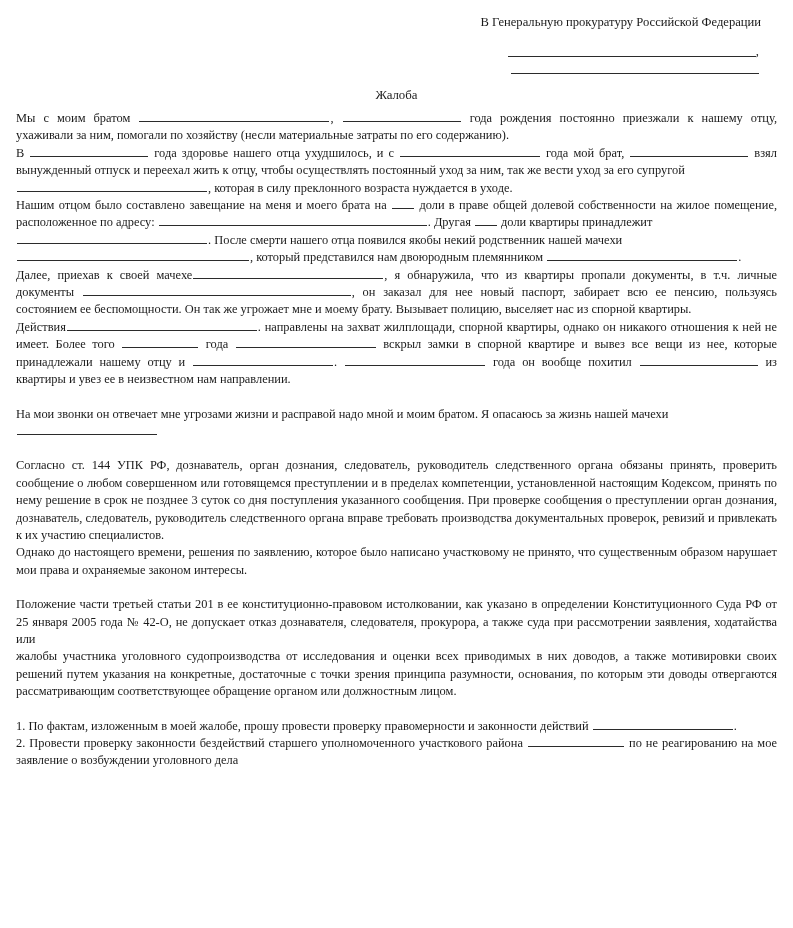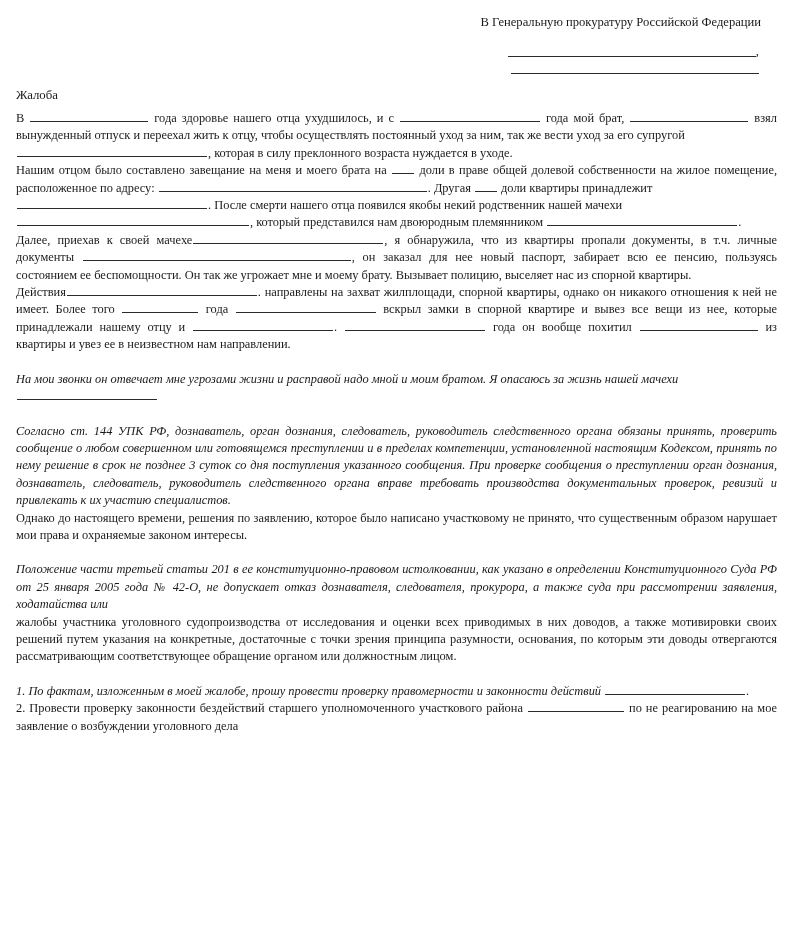--- a/index.html
+++ b/index.html
@@ -51,34 +51,34 @@
     border-bottom: 1px solid #2b2b2b;
     height: 11px;
   }
   .addr-blank-row .comma {
     font-size: 12.6px;
     line-height: 12px;
   }
 
   
   .doc-title {
+    text-align: center;
     font-size: 12.8px;
     margin: 14px 0 7px 0;
     font-weight: normal;
   }
 
   
   p.para {
     margin: 0;
     padding: 0;
     text-indent: 0;
   }
   p.gap {
     margin-top: 17px;
-    font-style: italic;
   }
   p.justify {
     text-align: justify;
     text-justify: inter-word;
   }
 
   
   .b {
     display: inline-block;
     border-bottom: 1px solid #2b2b2b;
@@ -114,20 +114,21 @@
     <div class="addr-blank-row">
       <span class="rule"></span>
     </div>
   </div>
 
   <div class="doc-title">Жалоба</div>
 
   <div class="doc-body">
 
 
+    <p class="para justify"><span>Мы с моим братом</span> <span class="b b-3xl"></span><span>,</span> <span class="b b-l"></span> <span>года рождения постоянно приезжали к нашему отцу, ухаживали за ним, помогали по хозяйству (несли материальные затраты по его содержанию).</span></p>
 
     <p class="para justify"><span>В</span> <span class="b b-l"></span> <span>года здоровье нашего отца ухудшилось, и с</span> <span class="b b-xl"></span> <span>года мой брат,</span> <span class="b b-l"></span> <span>взял вынужденный отпуск и переехал жить к отцу, чтобы осуществлять постоянный уход за ним, так же вести уход за его супругой</span><br><span class="b b-3xl"></span><span>, которая в силу преклонного возраста нуждается в уходе.</span></p>
 
 
     <p class="para justify"><span>Нашим отцом было составлено завещание на меня и моего брата на</span> <span class="b b-xxs"></span> <span>доли в праве общей долевой собственности на жилое помещение, расположенное по адресу:</span> <span class="b b-5xl"></span><span>. Другая</span> <span class="b b-xxs"></span> <span>доли квартиры принадлежит</span><br><span class="b b-3xl"></span><span>. После смерти нашего отца появился якобы некий родственник нашей мачехи</span><br><span class="b b-4xl"></span><span>, который представился нам двоюродным племянником</span> <span class="b b-3xl"></span><span>.</span></p>
 
     <p class="para justify"><span>Далее, приехав к своей мачехе</span><span class="b b-3xl"></span><span>, я обнаружила, что из квартиры пропали документы, в т.ч. личные документы</span> <span class="b b-5xl"></span><span>, он заказал для нее новый паспорт, забирает всю ее пенсию, пользуясь состоянием ее беспомощности. Он так же угрожает мне и моему брату. Вызывает полицию, выселяет нас из спорной квартиры.</span></p>
 
     <p class="para justify"><span>Действия</span><span class="b b-3xl"></span><span>. направлены на захват жилплощади, спорной квартиры, однако он никакого отношения к ней не имеет. Более того</span> <span class="b b-s"></span> <span>года</span> <span class="b b-xl"></span> <span>вскрыл замки в спорной квартире и вывез все вещи из нее, которые принадлежали нашему отцу и</span> <span class="b b-xl"></span><span>.</span> <span class="b b-xl"></span> <span>года он вообще похитил</span> <span class="b b-l"></span> <span>из квартиры и увез ее в неизвестном нам направлении.</span></p>
 

